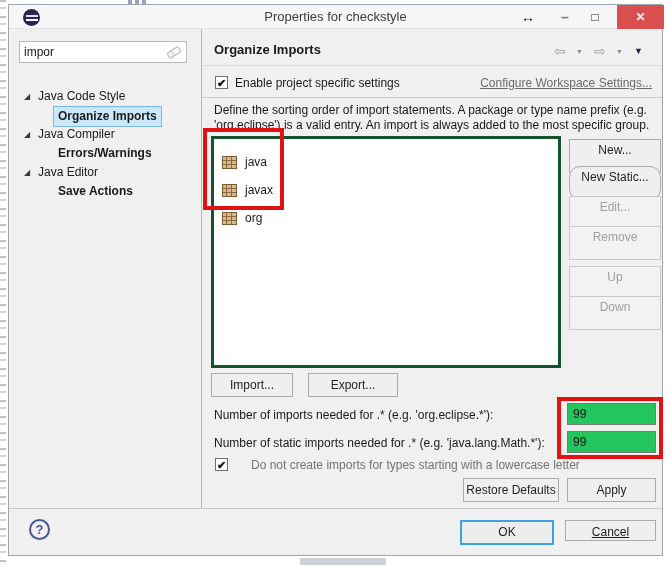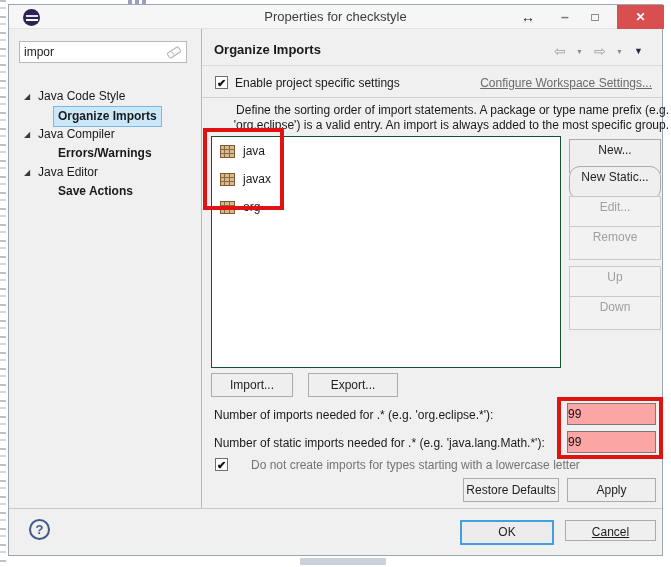--- a/index.html
+++ b/index.html
@@ -64,44 +64,44 @@
   .hline2 { position:absolute; left:193px; right:0; top:92px; height:1px; background:#cfcfcf; }
 
   .cb { position:absolute; width:13px; height:13px; background:#fff; border:1px solid #6e6e6e;
     font-size:11px; line-height:12px; text-align:center; color:#111; font-weight:bold; }
   .cb1 { left:206px; top:71px; }
   .cb1-label { position:absolute; left:226px; top:71px; font-size:12px; color:#1a1a1a; }
   .ws-link { position:absolute; right:10px; top:71px; font-size:12px; color:#6b6b6b;
     text-decoration:underline; cursor:pointer;text-align:right; }
 
   .desc { position:absolute; left:205px; top:98px; width:455px; font-size:12px;
-    line-height:15px; color:#1a1a1a;text-align:right; }
+    line-height:15px; color:#1a1a1a; }
 
   .listbox { position:absolute; left:202px; top:131px; width:350px; height:232px;
-    background:#fff; border:1px solid #14532d; padding-top:0; }
+    background:#fff; border:3px solid #14532d; padding-top:9px; }
   .list-item { display:flex; align-items:center; height:28px; padding-left:8px; gap:8px;
     font-size:12px; color:#1a1a1a; }
   .pkg-icon { width:15px; height:13px; background:#d9b98c; border:1px solid #7a5c33; position:relative; flex:0 0 auto; }
   .pkg-icon::before { content:""; position:absolute; inset:0; background:
     linear-gradient(90deg, transparent 0 3px, #8a6a40 3px 4px, transparent 4px 8px, #8a6a40 8px 9px, transparent 9px),
     linear-gradient(0deg,  transparent 0 3px, #8a6a40 3px 4px, transparent 4px 7px, #8a6a40 7px 8px, transparent 8px); }
 
   .btn { position:absolute; background:#efefef; border:1px solid #ababab; font-size:12px;
     color:#1f1f1f; text-align:center; font-family:"Liberation Sans",sans-serif; cursor:pointer; }
   .btn.disabled { color:#9f9f9f; border-color:#c9c9c9; background:#f2f2f2; cursor:default; }
   .col-btn { left:560px; width:92px; height:34px; line-height:21px; }
   .b-new { top:134px; } .b-newstatic { top:161px;border-radius:11px; } .b-edit { top:191px; }
   .b-remove { top:221px; } .b-up { top:261px; } .b-down { top:291px; }
   .b-import { left:202px; top:368px; width:82px; height:24px; line-height:22px; }
   .b-export { left:299px; top:368px; width:90px; height:24px; line-height:22px; }
 
   .f-label { position:absolute; left:205px; font-size:12px; color:#1a1a1a; }
   .f1-label { top:403px; } .f2-label { top:431px; }
   .f-input { position:absolute; left:558px; width:89px; height:22px; border:1px solid #7a7a7a;
-    background:#fca5a5; font-size:12px; font-family:"Liberation Sans",sans-serif; color:#111; }
+    background:#22c55e; font-size:12px; padding-left:5px; font-family:"Liberation Sans",sans-serif; color:#111; }
   .f1-input { top:398px; } .f2-input { top:426px; }
 
   .cb2 { left:206px; top:453px; }
   .cb2-label { position:absolute; left:242px; top:453px; font-size:12px; color:#737373; }
 
   .b-restore { left:454px; top:473px; width:96px; height:24px; line-height:22px; }
   .b-apply   { left:558px; top:473px; width:89px; height:24px; line-height:22px; }
 
   .hsep-bottom { position:absolute; left:0; right:0; top:503px; height:1px; background:#c9c9c9; }
 

